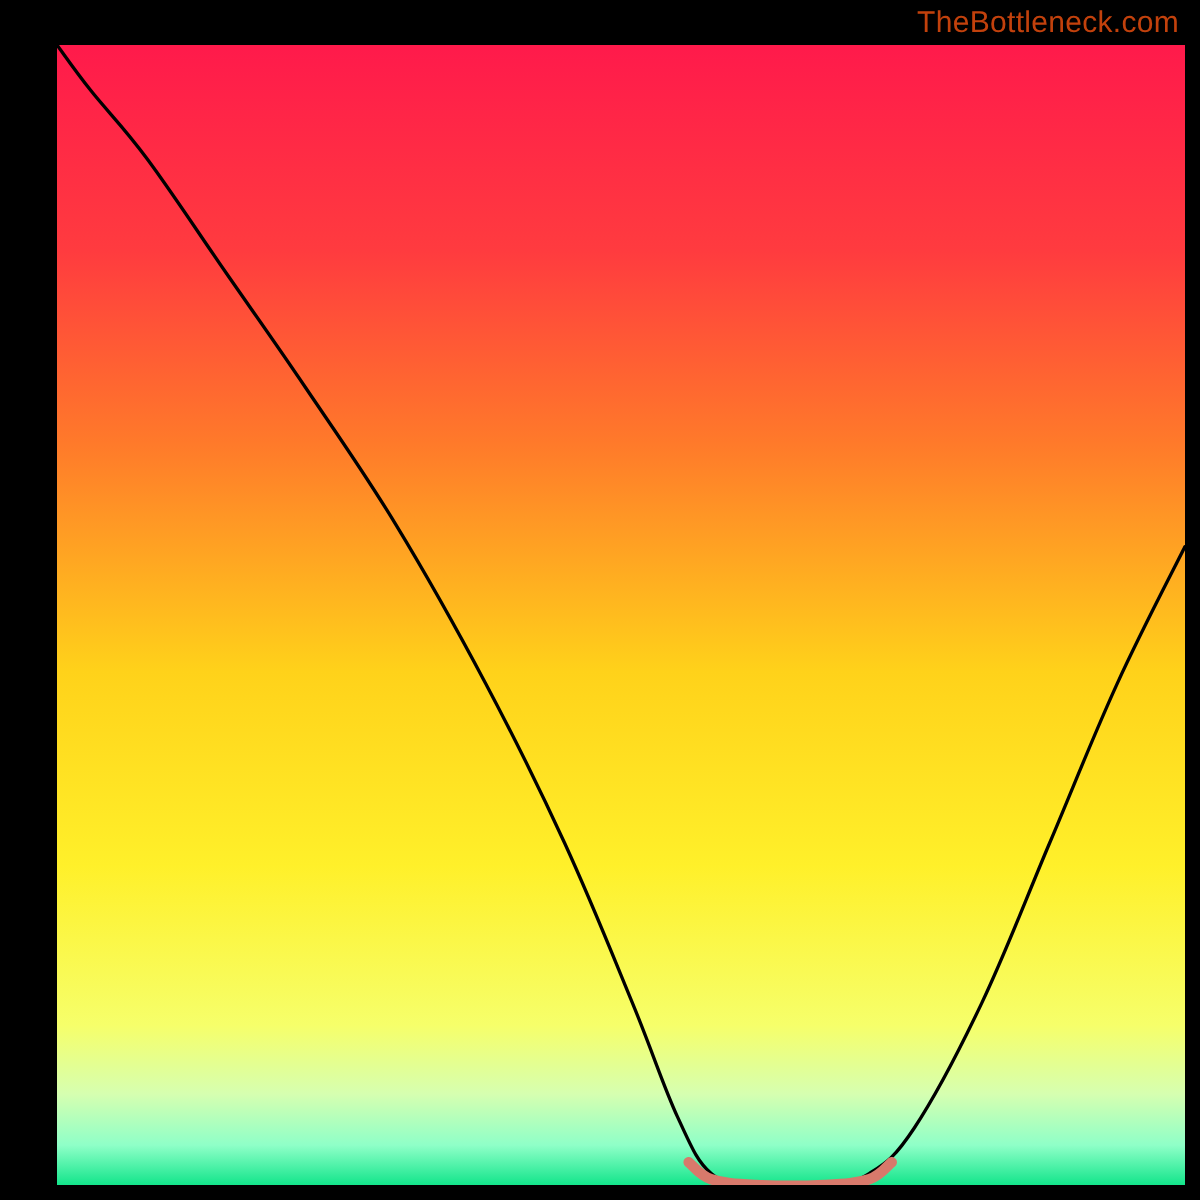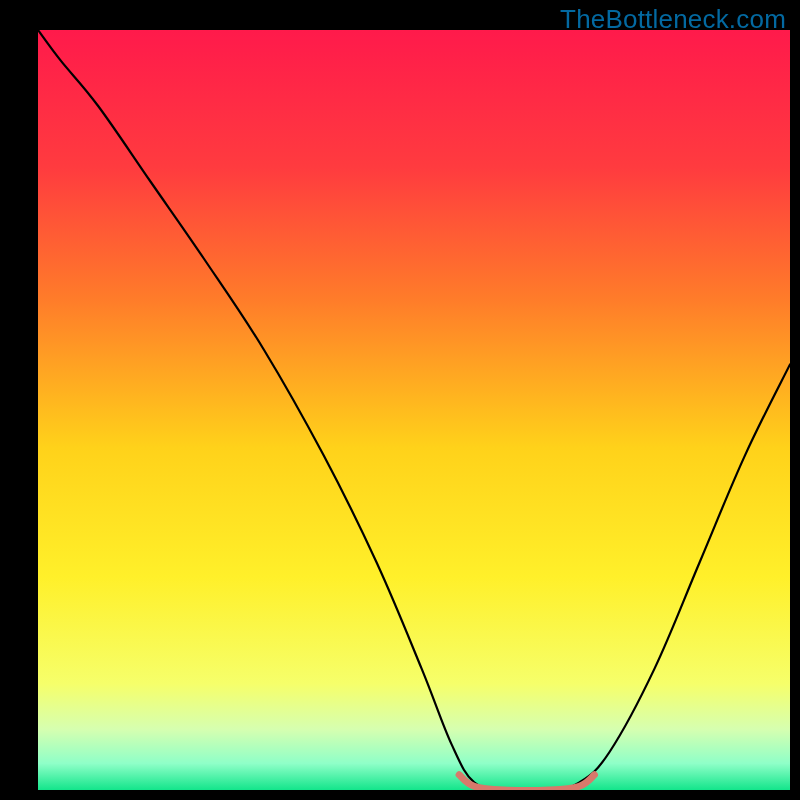--- a/index.html
+++ b/index.html
@@ -14,22 +14,22 @@
   .frame {
     position: relative;
     width: 800px;
     height: 800px;
     background: #000;
   }
   .watermark {
     position: absolute;
     top: 4px;
     right: 14px;
-    color: #0369a1;
-    font-size: 26px;
+    color: #c2410c;
+    font-size: 20px;
     font-weight: 500;
     letter-spacing: 0.2px;
     z-index: 5;
   }
   svg {
     display: block;
     position: absolute;
     inset: 0;
   }
 </style>

